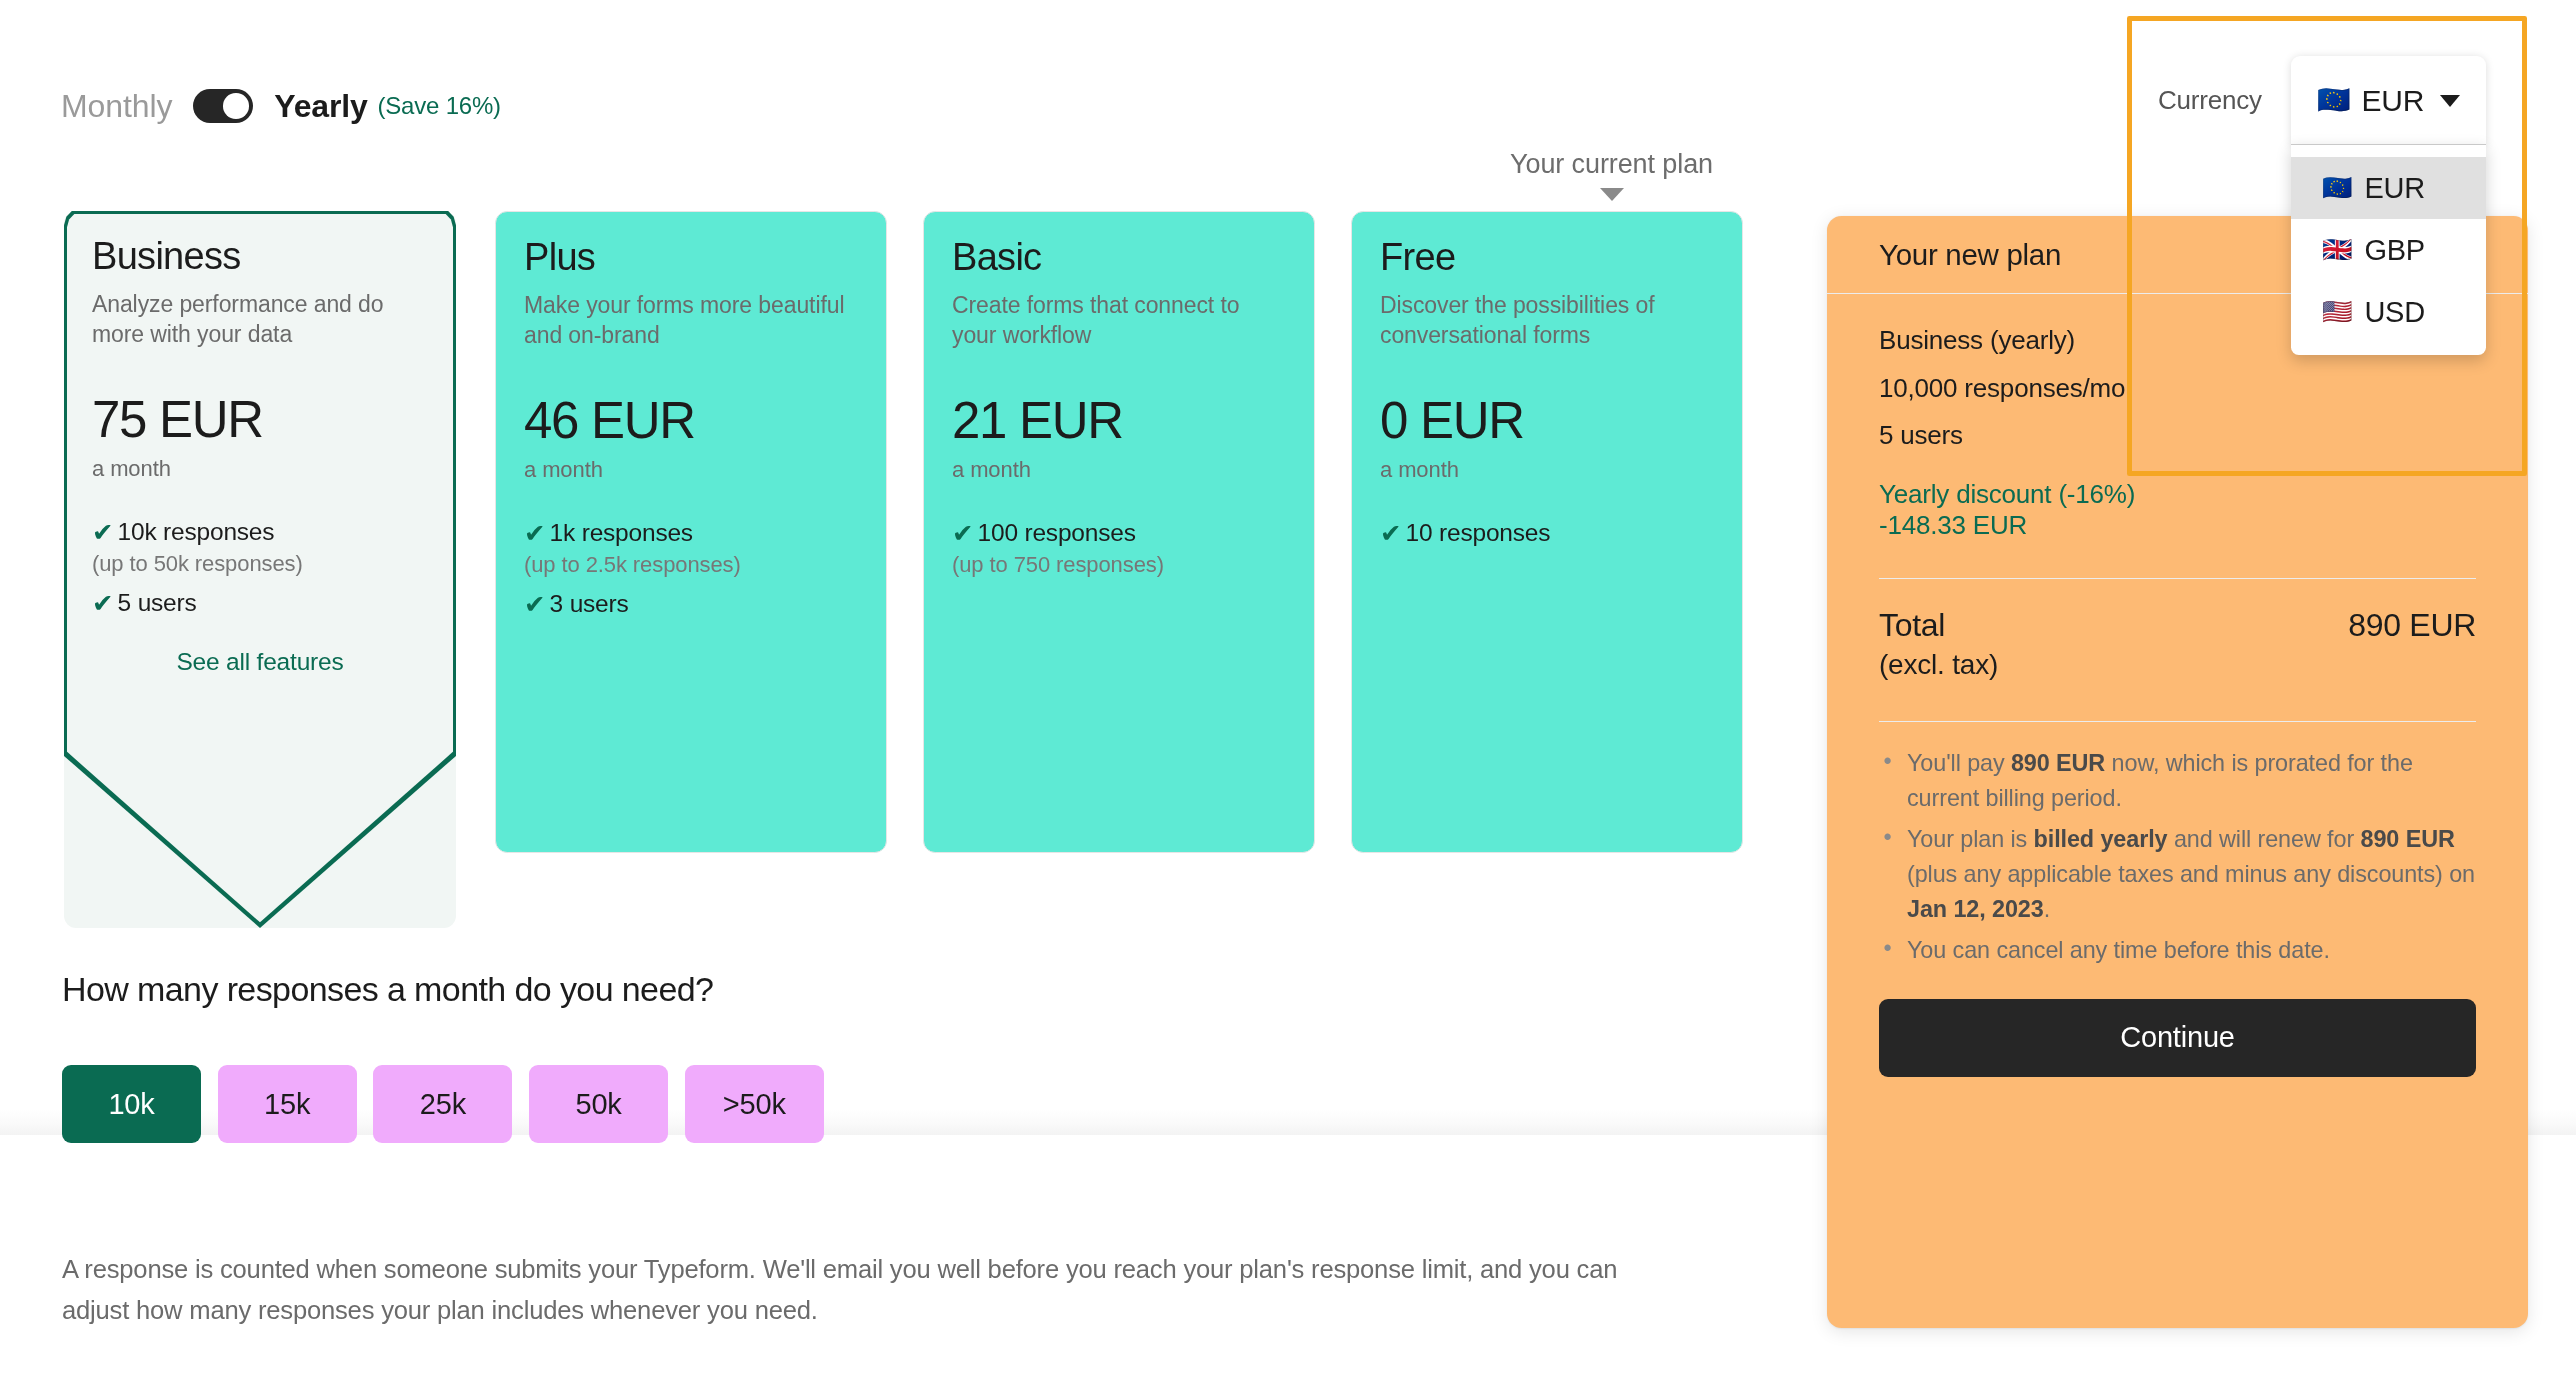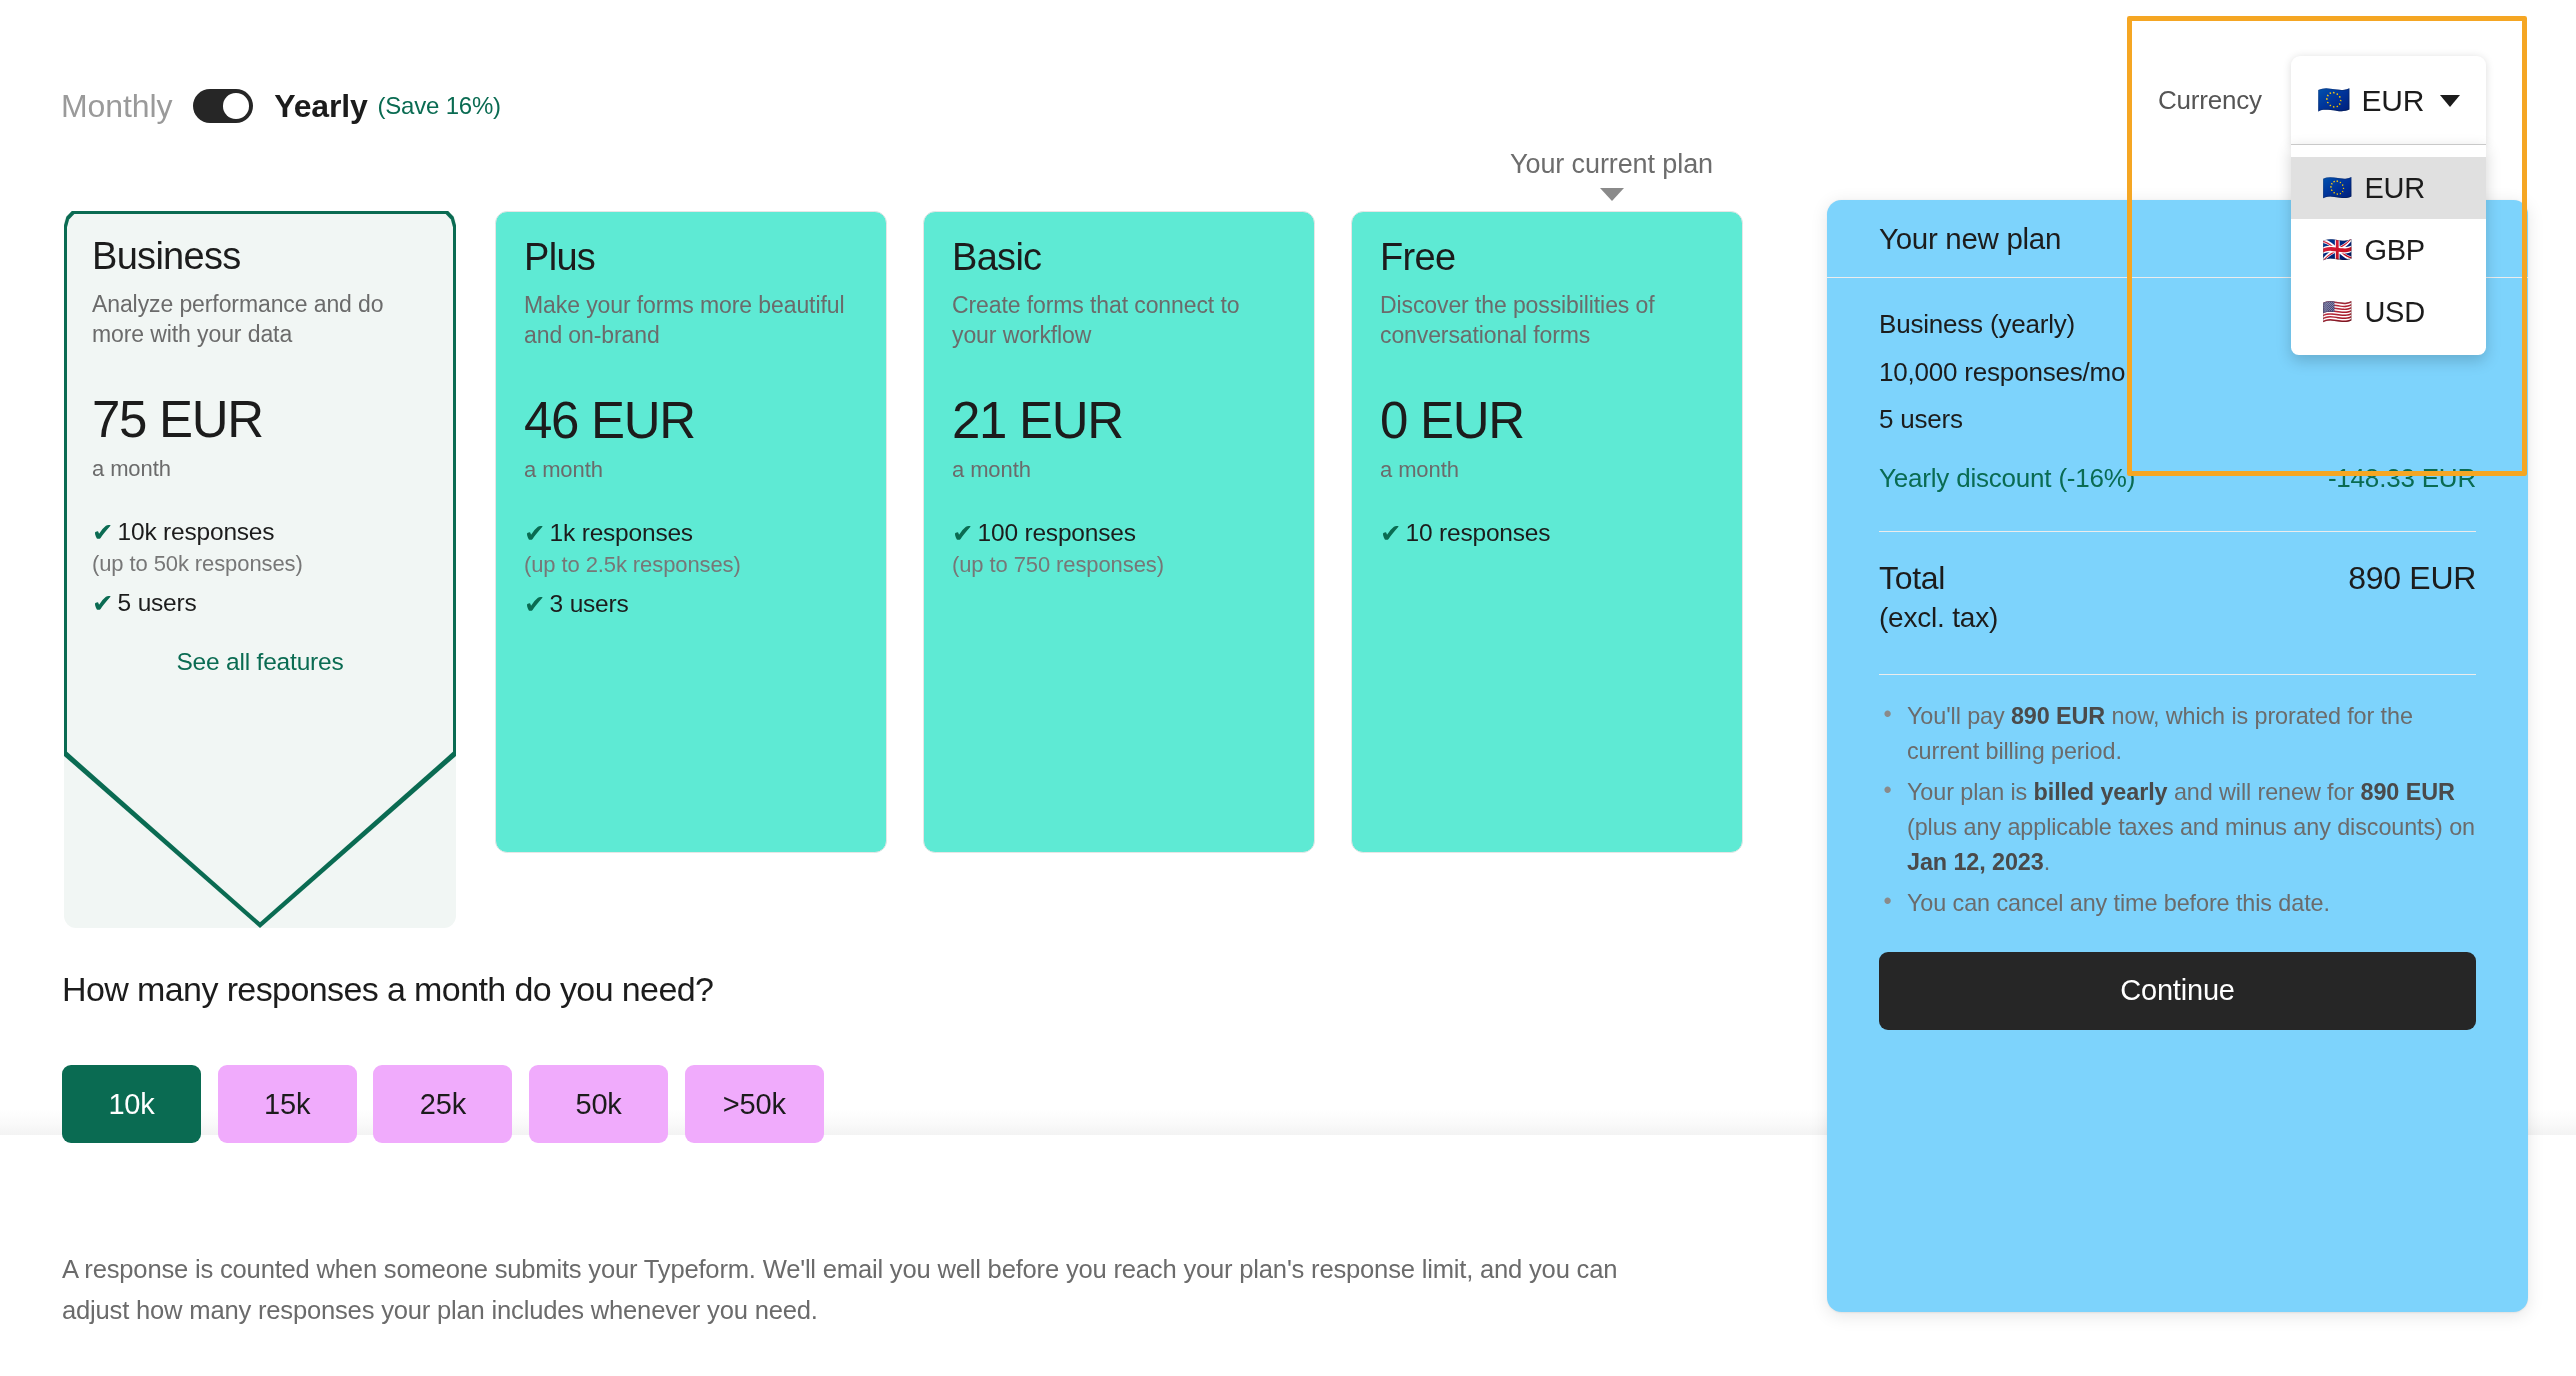--- a/index.html
+++ b/index.html
@@ -79,33 +79,33 @@
   .resp-btns { position:absolute; left:62px; top:1065px; display:flex; gap:16.7px; }
   .resp-btn { width:139px; height:78px; border-radius:9px; background:#f0abfc;
               display:flex; align-items:center; justify-content:center;
               font-size:29px; color:#1c1c1c; letter-spacing:-0.2px; cursor:pointer; }
   .resp-btn.active { background:#0a6b52; color:#ffffff; }
 
   .resp-note { position:absolute; left:62px; top:1249px; width:1602px;
                font-size:25.6px; line-height:1.6; color:#6b6b6b; letter-spacing:-0.2px; }
 
   
-  .summary { position:absolute; left:1827px; top:200px; width:701px; height:1112px;
-             background:#7dd3fc; border-radius:14.5px;
+  .summary { position:absolute; left:1827px; top:216px; width:701px; height:1112px;
+             background:#fdba74; border-radius:14.5px;
              box-shadow:0 3.3px 16.7px rgba(0,0,0,0.10), 0 0.6px 1.7px rgba(0,0,0,0.06); }
   .summary-head { height:78px; display:flex; align-items:center; padding:0 52px;
                   border-bottom:1.1px solid #ececec; }
   .summary-head-title { font-size:29.5px; color:#1c1c1c; letter-spacing:-0.3px; font-weight:400; }
   .summary-body { padding:31px 52px 0 52px; }
   .sum-line { display:flex; justify-content:space-between; align-items:baseline;
               font-size:26px; color:#1c1c1c; letter-spacing:-0.2px; margin-bottom:16.7px; }
   .sum-line .right { white-space:nowrap; }
   .sum-sub { font-size:26px; color:#1c1c1c; letter-spacing:-0.2px; margin-bottom:16.7px; }
   .sum-discount { display:flex; justify-content:space-between; align-items:baseline;
-                  font-size:26px; color:#0a6b52; letter-spacing:-0.2px; margin-top:28px; }
+                  font-size:26px; color:#0a6b52; letter-spacing:-0.2px; margin-top:28px;flex-direction:column; }
   .sum-rule { height:1.1px; background:#ececec; margin:37px 0 28px 0; }
   .sum-total-row { display:flex; justify-content:space-between; align-items:baseline; }
   .sum-total-label { font-size:32px; color:#1c1c1c; letter-spacing:-0.3px; }
   .sum-total-val { font-size:32px; color:#1c1c1c; letter-spacing:-0.3px; }
   .sum-total-sub { font-size:28px; color:#1c1c1c; letter-spacing:-0.2px; margin-top:4.4px; }
   .sum-rule2 { height:1.1px; background:#ececec; margin:40px 0 24.5px 0; }
   .sum-bullets { list-style:none; }
   .sum-bullets li { position:relative; padding-left:28px; font-size:23.4px; line-height:1.48;
                     color:#6b6b6b; letter-spacing:-0.1px; margin-bottom:6.7px; }
   .sum-bullets li::before { content:"•"; position:absolute; left:4.4px; top:-2.2px;

